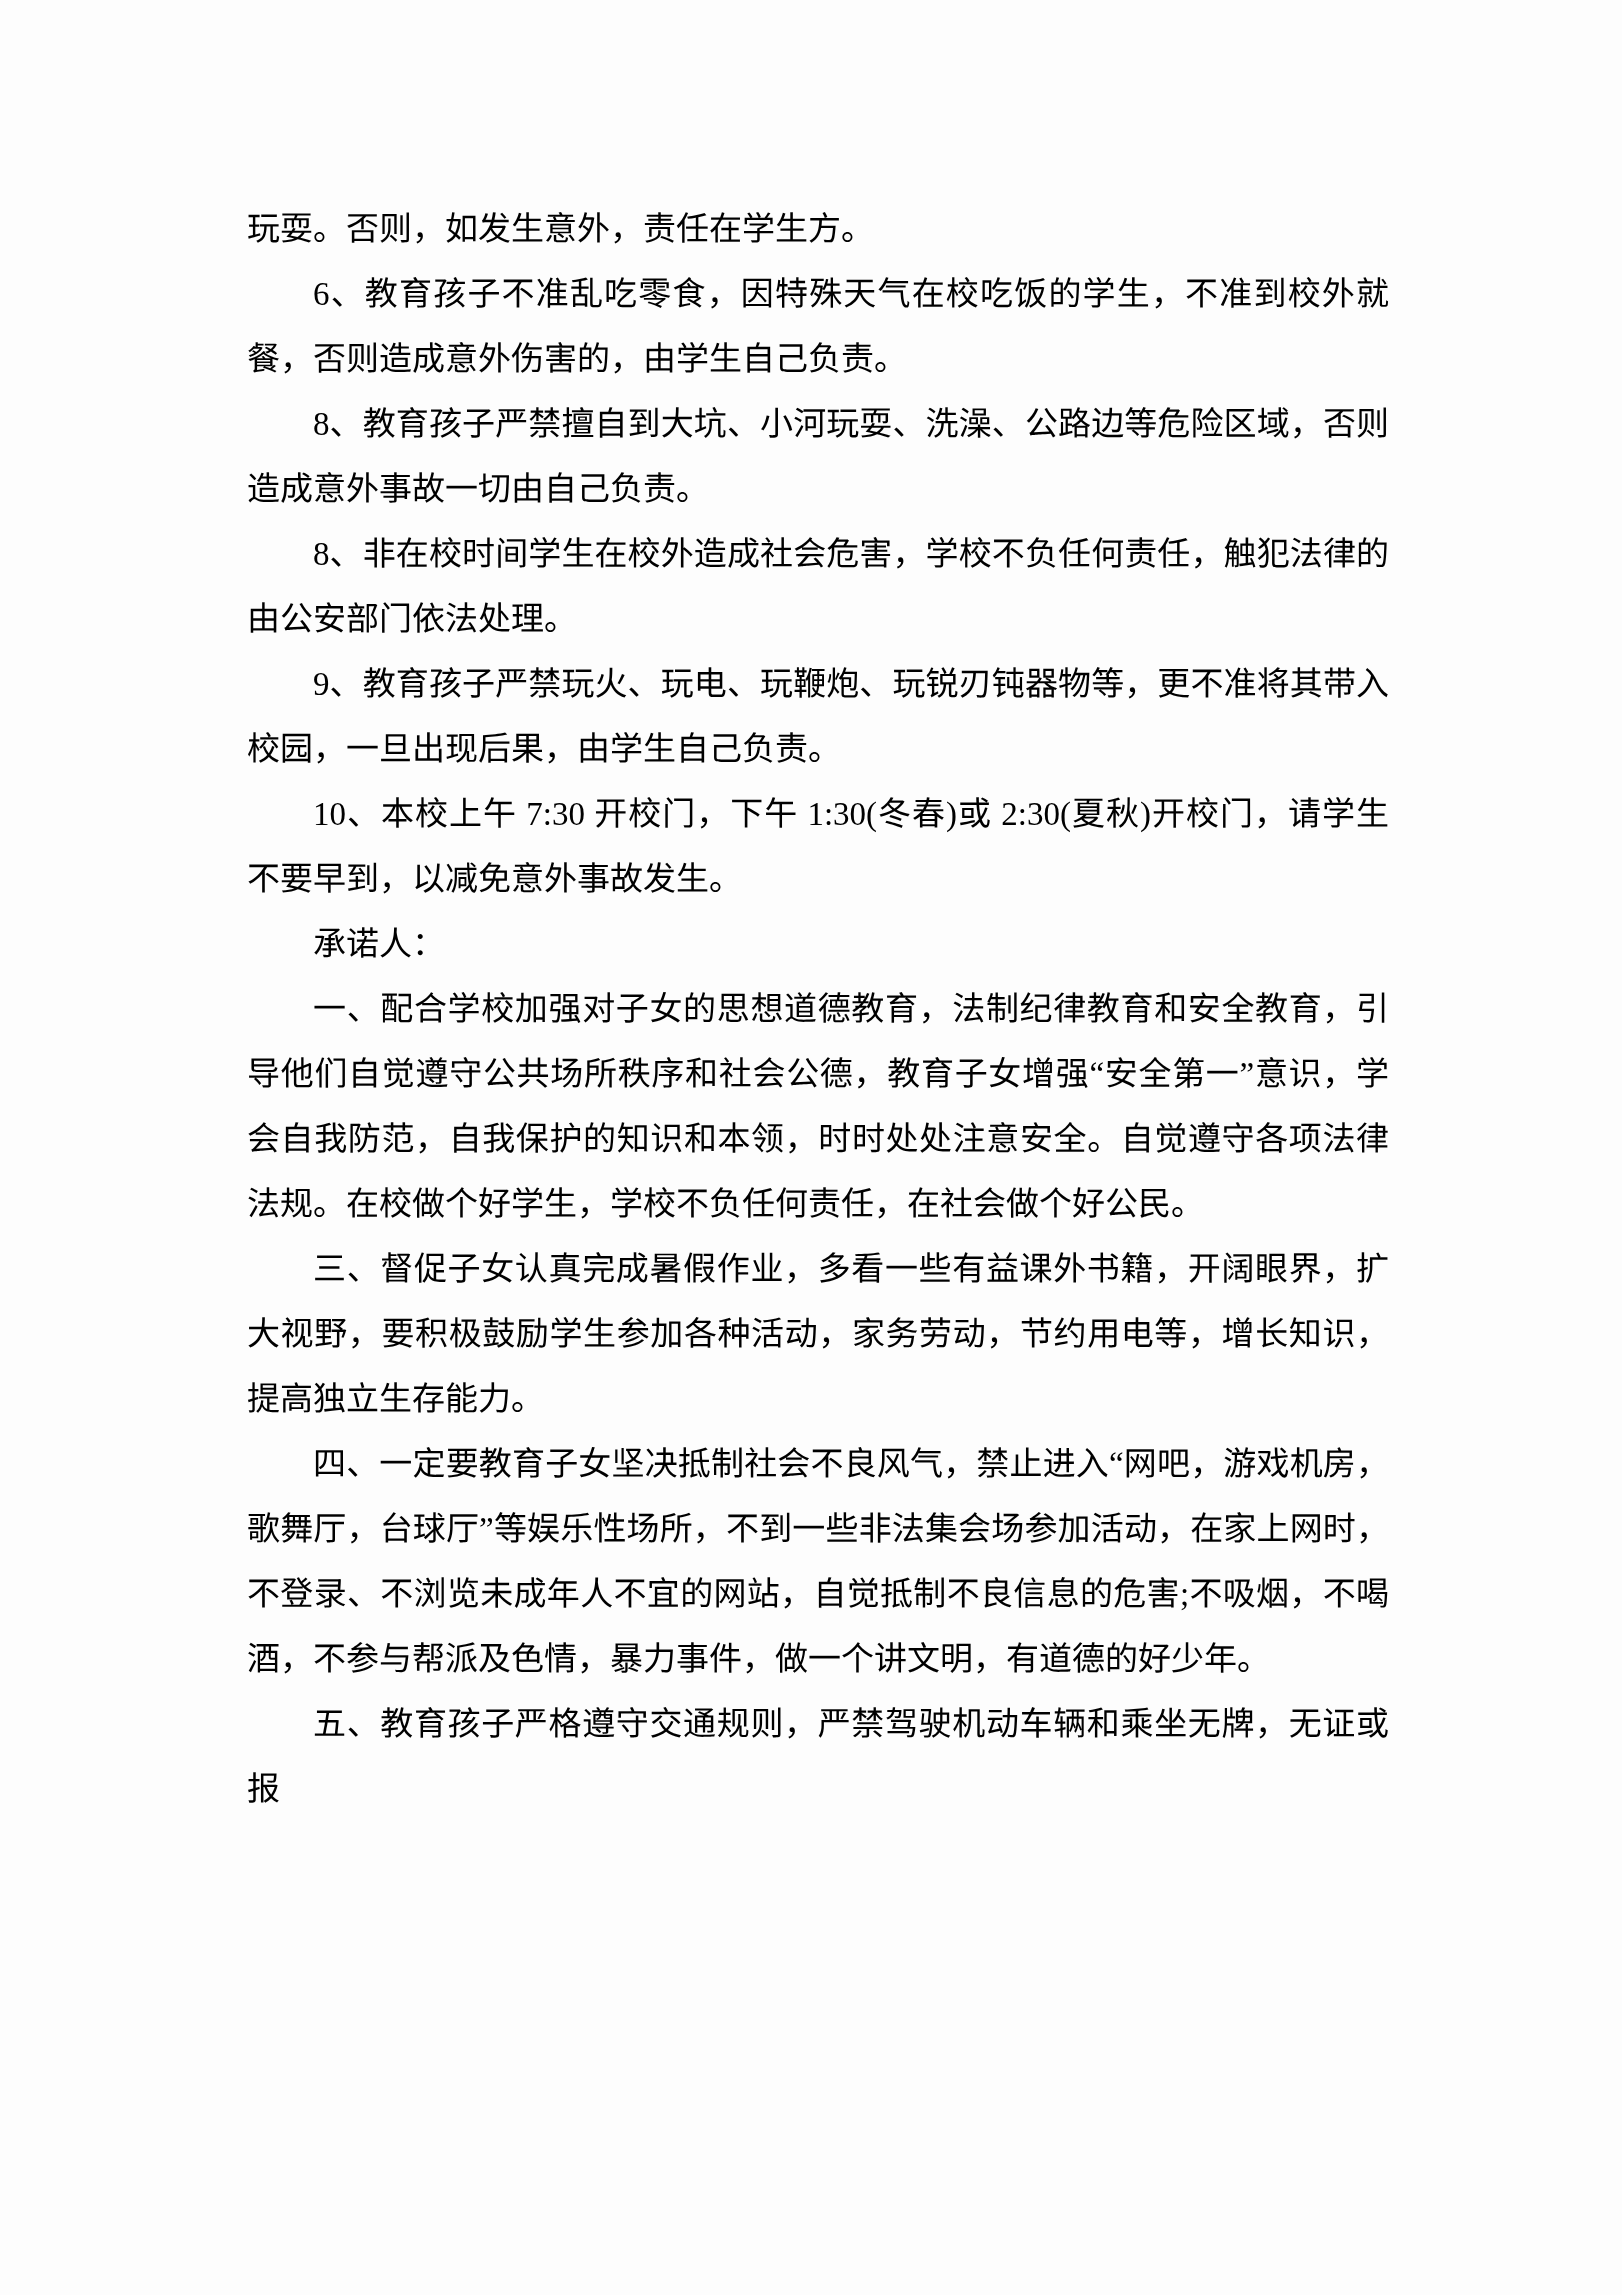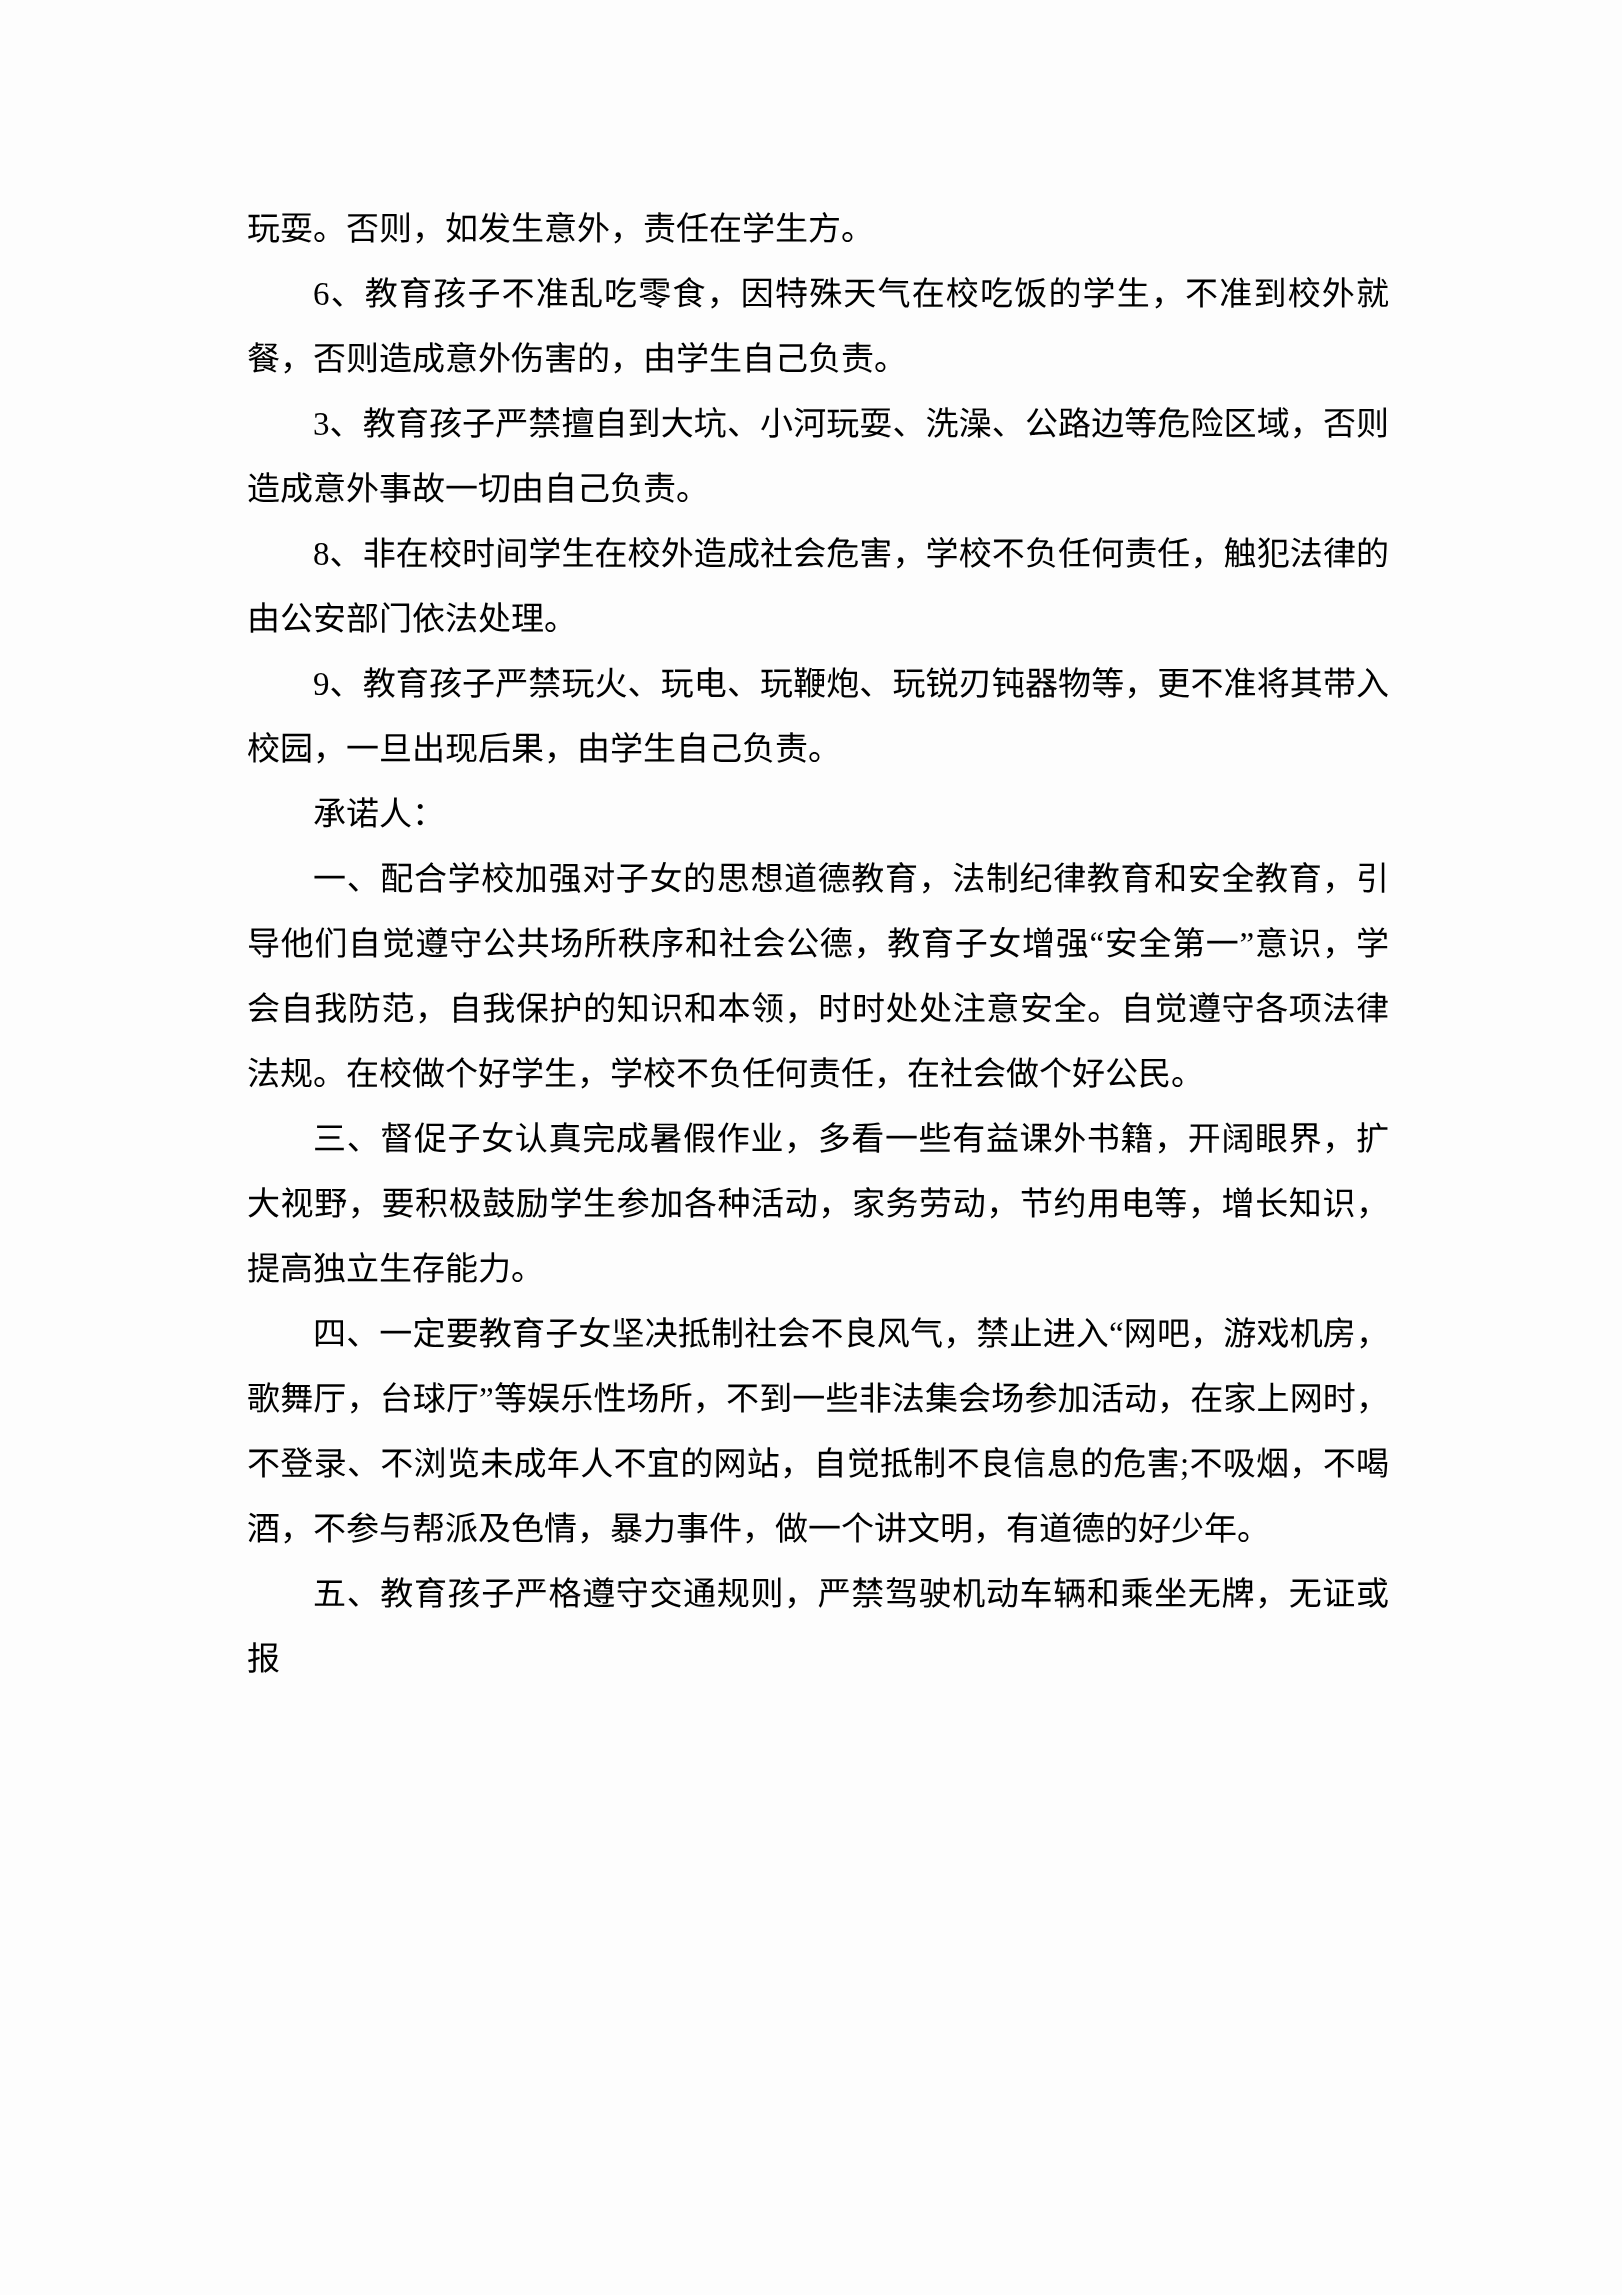--- a/index.html
+++ b/index.html
@@ -43,23 +43,24 @@
     text-indent: 0;
   }
 </style>
 </head>
 <body>
 
 <div class="page">
   <div class="text-block">
     <p class="para no-indent">玩耍。否则，如发生意外，责任在学生方。</p>
     <p class="para">6、教育孩子不准乱吃零食，因特殊天气在校吃饭的学生，不准到校外就餐，否则造成意外伤害的，由学生自己负责。</p>
-    <p class="para">3、教育孩子严禁擅自到大坑、小河玩耍、洗澡、公路边等危险区域，否则造成意外事故一切由自己负责。</p>
+    <p class="para">8、教育孩子严禁擅自到大坑、小河玩耍、洗澡、公路边等危险区域，否则造成意外事故一切由自己负责。</p>
     <p class="para">8、非在校时间学生在校外造成社会危害，学校不负任何责任，触犯法律的由公安部门依法处理。</p>
     <p class="para">9、教育孩子严禁玩火、玩电、玩鞭炮、玩锐刃钝器物等，更不准将其带入校园，一旦出现后果，由学生自己负责。</p>
+    <p class="para">10、本校上午 7:30 开校门，下午 1:30(冬春)或 2:30(夏秋)开校门，请学生不要早到，以减免意外事故发生。</p>
     <p class="para">承诺人：</p>
     <p class="para">一、配合学校加强对子女的思想道德教育，法制纪律教育和安全教育，引导他们自觉遵守公共场所秩序和社会公德，教育子女增强“安全第一”意识，学会自我防范，自我保护的知识和本领，时时处处注意安全。自觉遵守各项法律法规。在校做个好学生，学校不负任何责任，在社会做个好公民。</p>
     <p class="para">三、督促子女认真完成暑假作业，多看一些有益课外书籍，开阔眼界，扩大视野，要积极鼓励学生参加各种活动，家务劳动，节约用电等，增长知识，提高独立生存能力。</p>
     <p class="para">四、一定要教育子女坚决抵制社会不良风气，禁止进入“网吧，游戏机房，歌舞厅，台球厅”等娱乐性场所，不到一些非法集会场参加活动，在家上网时，不登录、不浏览未成年人不宜的网站，自觉抵制不良信息的危害;不吸烟，不喝酒，不参与帮派及色情，暴力事件，做一个讲文明，有道德的好少年。</p>
     <p class="para">五、教育孩子严格遵守交通规则，严禁驾驶机动车辆和乘坐无牌，无证或报</p>
   </div>
 </div>
 
 
 </body></html>

